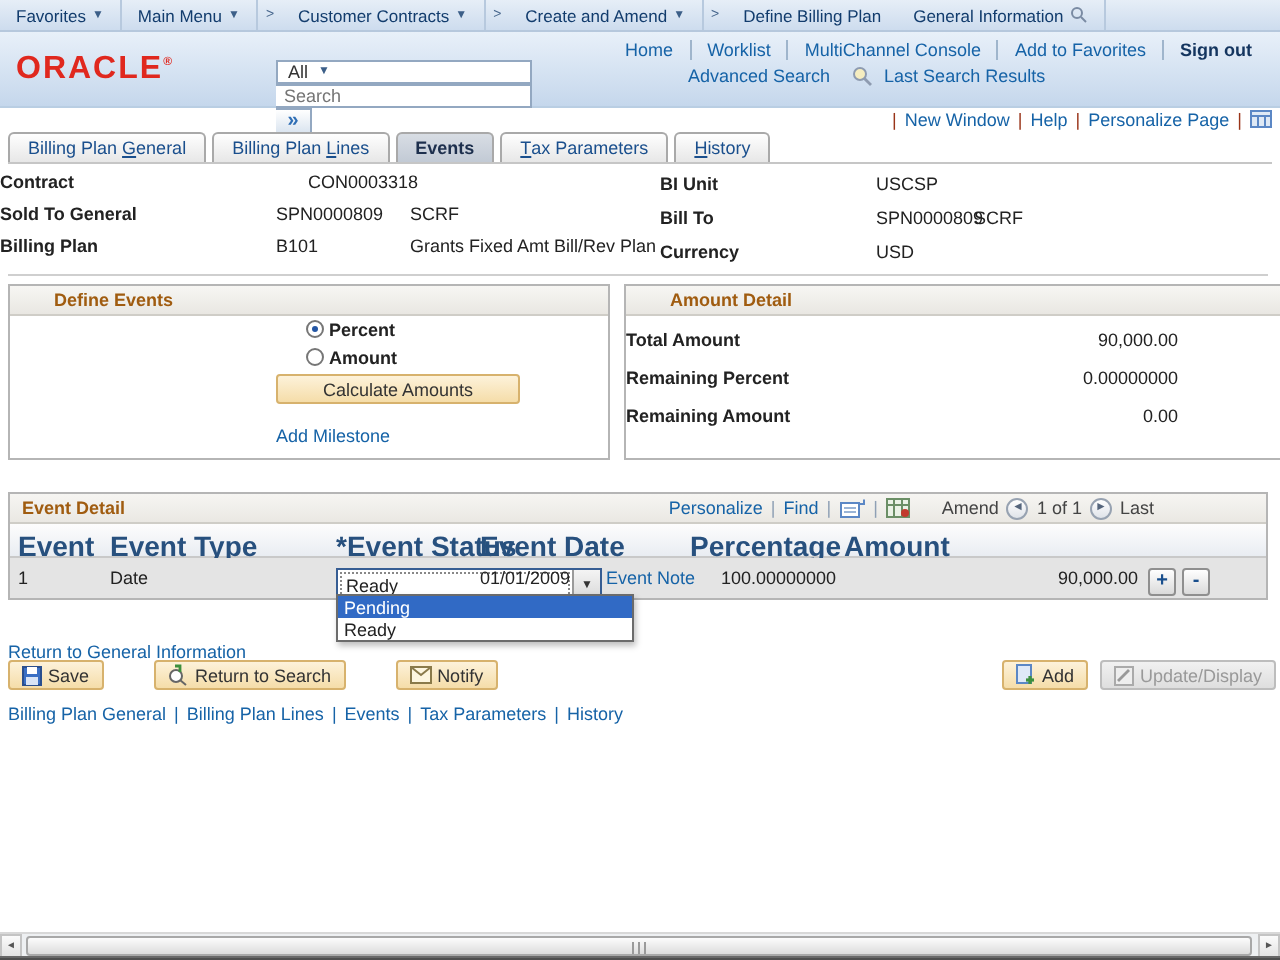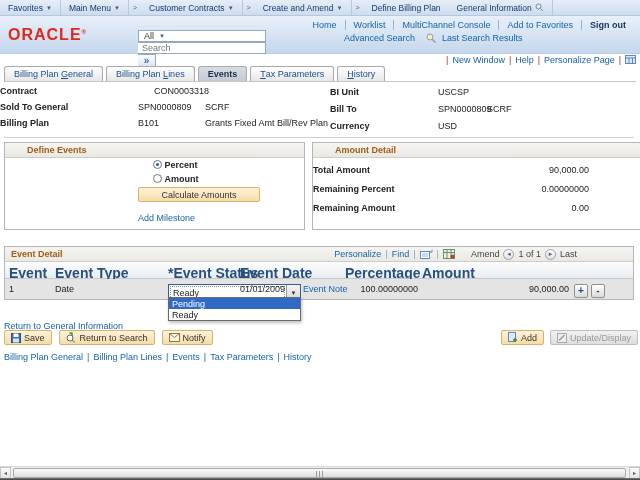--- a/index.html
+++ b/index.html
@@ -87,32 +87,32 @@
   .evcols span, .evrow > span { position:absolute; top:3px; }
   .evrow { position:relative; height:20px; background:#e4e4e4; }
   .evrow > span { top:5px; }
   .num { text-align:right; }
   .sel { position:absolute; left:163px; top:1px; width:133px; height:17px; display:flex;
     border:1px solid #365d93; background:#fff; cursor:pointer; }
   .selval { flex:1; margin:1px; border:1px dotted #888; padding:0 2px; font-size:9px;
     display:flex; align-items:center; }
   .selbtn { width:14px; background:linear-gradient(#f4f4f4,#d8d8d8); border-left:1px solid #9a9a9a;
     display:flex; align-items:center; justify-content:center; font-size:6px; color:#333; }
-  .droplist { position:absolute; left:163px; top:18px; width:133px; background:#fff;
+  .droplist { position:absolute; left:163px; top:18px; width:149px; background:#fff;
     border:1px solid #6b6b6b; z-index:40; box-shadow:1px 2px 3px rgba(0,0,0,.25); }
   .dropitem { height:11px; padding:0 3px; display:flex; align-items:center; cursor:pointer; }
   .dropitem.hl { background:#316ac5; color:#fff; }
   .pmbtn { position:absolute; top:3px; width:14px; height:14px; border:1px solid #8f8f8f;
     background:linear-gradient(#fefefe,#dadada); border-radius:2px; display:flex;
     align-items:center; justify-content:center; font-weight:bold; color:#1a4f8d;
     font-size:10px; line-height:1; cursor:pointer; }
 
   
   .retlink { position:absolute; left:4px; top:321px; }
-  .leftbtns { position:absolute; left:4px; top:330px; display:flex; gap:7px; }
+  .leftbtns { position:absolute; left:4px; top:330px; display:flex; gap:25px; }
   .rightbtns { position:absolute; right:2px; top:330px; display:flex; gap:6px; }
   .btn { display:inline-flex; align-items:center; gap:3px; height:15px; padding:0 6px;
     background:linear-gradient(#fdf2da,#f5dda9); border:1px solid #d7b26d; border-radius:2px;
     font-size:9px; color:#333; cursor:pointer; white-space:nowrap; }
   .btn.disabled { background:linear-gradient(#f1f1f1,#dedede); border-color:#bdbdbd; color:#999;
     cursor:default;text-align:center; }
   .footlinks { position:absolute; left:4px; top:352px; display:flex; gap:4px; }
 
   
   .hscroll { position:absolute; left:0; right:0; top:466px; height:12px; background:#eef0f2;

